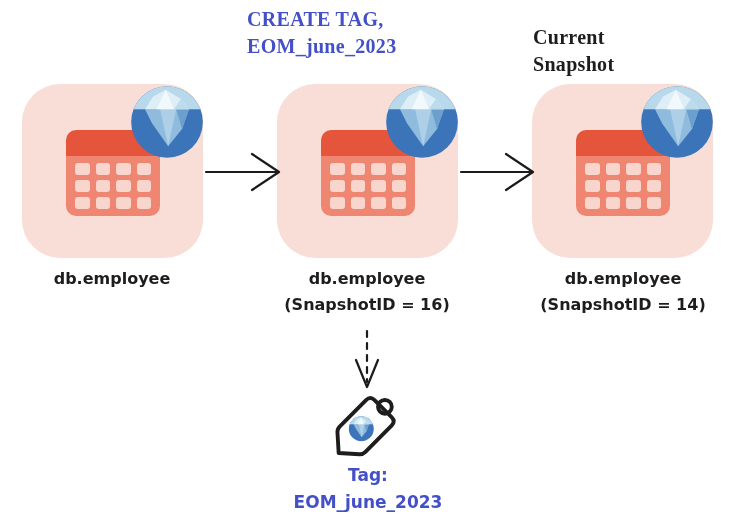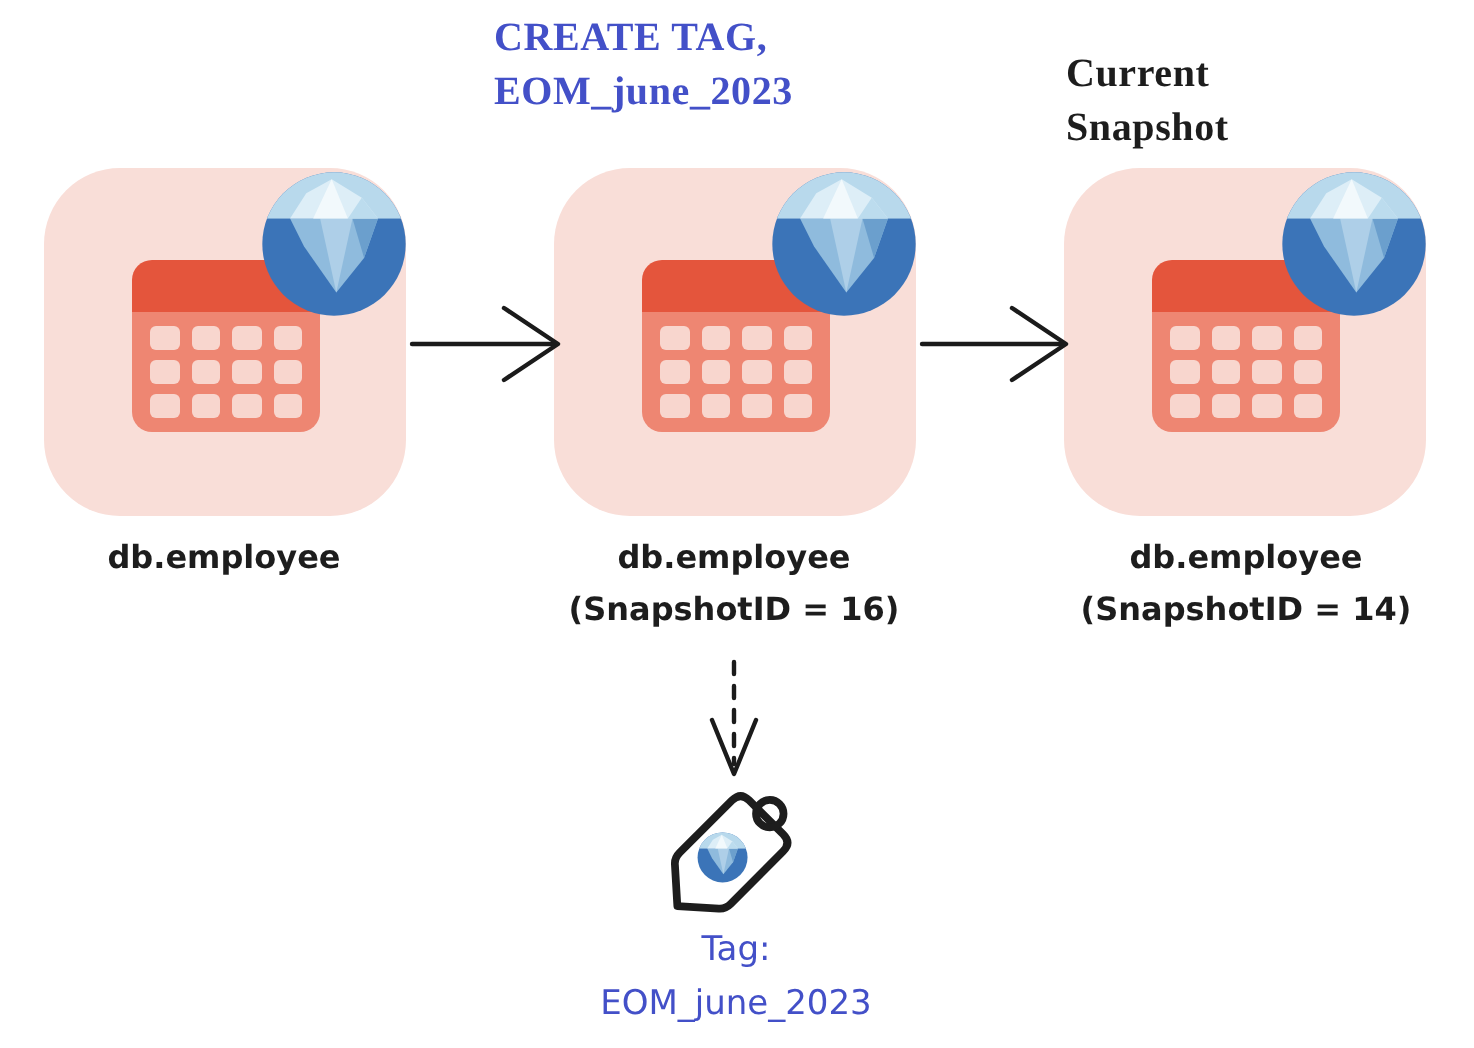--- a/index.html
+++ b/index.html
@@ -111,21 +111,21 @@
     height: 86px;
   }
   .tag-label {
     position: absolute;
     left: 258px;
     top: 462px;
     width: 220px;
     text-align: center;
     color: var(--accent-blue, #4350c8);
     font-size: 17px;
-    font-weight: normal;
+    font-weight: bold;
     line-height: 27px;
     white-space: nowrap;
   }
 
   .defs-holder { position: absolute; width: 0; height: 0; overflow: hidden; }
 </style>
 </head>
 <body>
 
 <div class="canvas">

